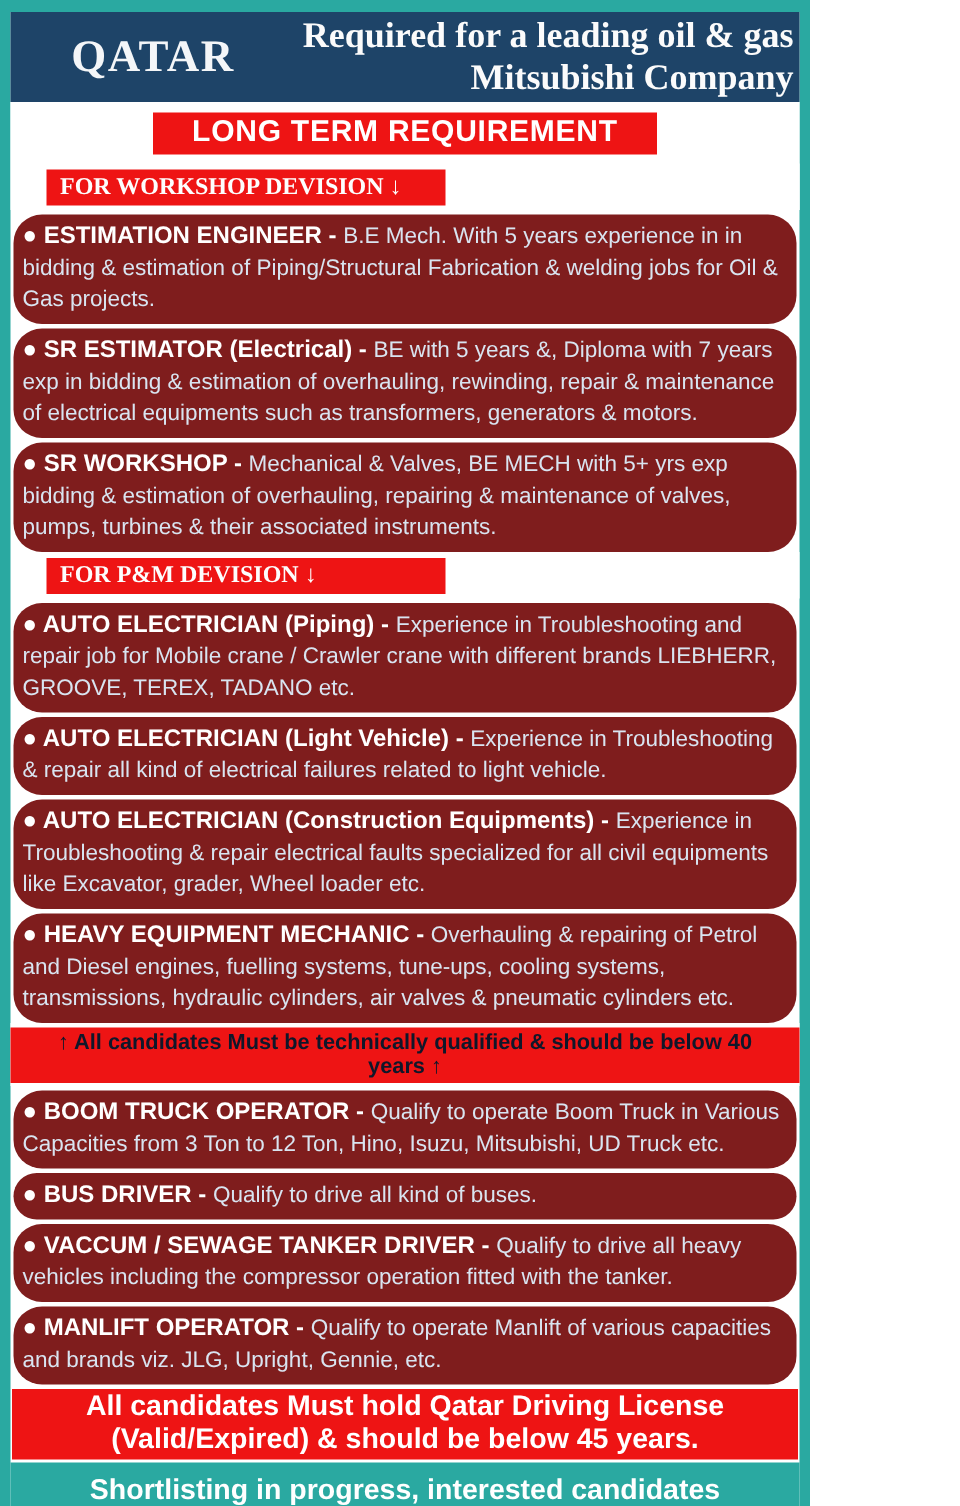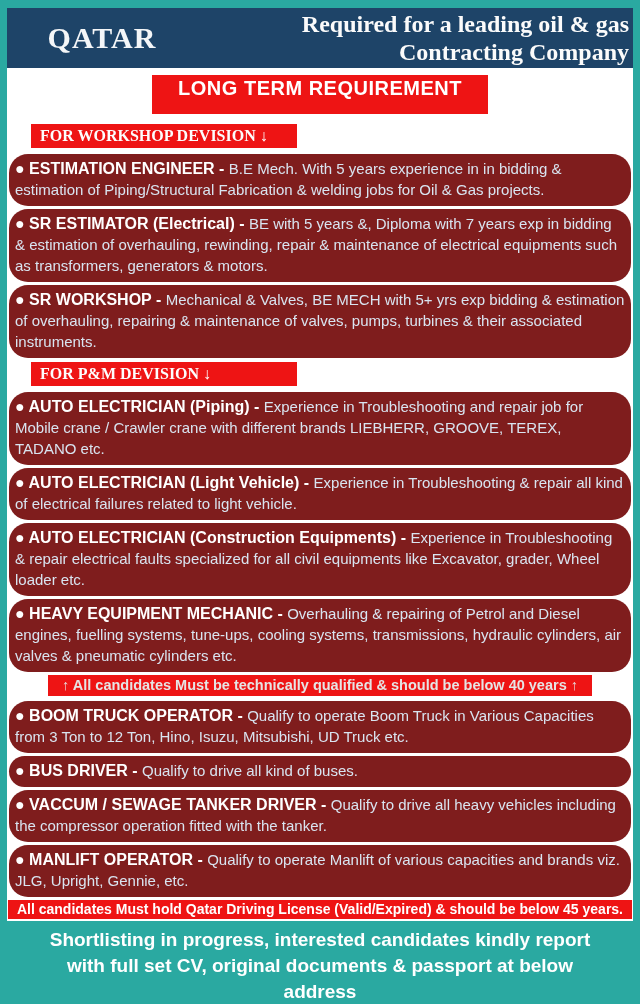--- a/index.html
+++ b/index.html
@@ -1,19 +1,19 @@
 <!DOCTYPE html>
 <html><head>
 <meta charset="utf-8">
 <style>
   * { margin:0; padding:0; box-sizing:border-box; }
   html,body { width:640px; }
   body { font-family:"Liberation Sans", sans-serif; }
   .page {
-    width:640px; height:1004px; overflow:hidden;
+    width:540px; height:1004px; overflow:hidden;
     background:#2aa9a1; padding:8px 7px 4px 7px;
     display:flex; flex-direction:column;
   }
   .content { background:#ffffff; flex:1; display:flex; flex-direction:column; }
 
   
   .hdr { background:#1e4468; display:flex; align-items:center; height:60px; }
   .hdr-country {
     width:190px; text-align:center; color:#f4f6f8;
     font-family:"Liberation Serif", serif; font-weight:bold; font-size:30px; letter-spacing:1px;
@@ -22,66 +22,66 @@
     flex:1; text-align:right; color:#fbfbfb;
     font-family:"Liberation Serif", serif; font-weight:bold; font-size:24px; line-height:28px;
     padding-right:4px;
   }
 
   
   .strip-top { background:#fff; padding-top:7px; }
   .lt-wrap { text-align:center; }
   .lt-banner {
     display:inline-block; background:#ee1414; color:#fff;
-    font-weight:bold; font-size:20px; letter-spacing:.5px; padding:2px 26px 14px;
+    font-weight:bold; font-size:20px; letter-spacing:.5px; padding:2px 26px 3px;
   }
   .section-strip { background:#fff; padding:4px 0 3px;margin-left:24px; }
   .strip-top .section-strip { margin-top:6px; }
   .section-banner {
     width:266px; background:#ee1414; color:#fdfdfd;
     font-family:"Liberation Serif", serif; font-weight:bold; font-size:16px;
     padding:3px 0 3px 9px;
   }
 
   
   .job-block {
     background:#7f1d1d; color:#d9e4f0; margin:3px 2px 0;
     padding:4px 6px 6px; font-size:15px; line-height:21px;border-radius:19px;
   }
   .job-title { color:#ffffff; font-weight:bold; font-size:16px; }
 
   
   .notice-strip { background:#fff; padding:3px 0 2px; text-align:center; }
   .notice-centered {
-    display:inline-block; background:#ee1414; color:#e5e5e5;
+    display:inline-block; background:#ee1414; color:#0f172a;
     font-weight:bold; font-size:14.5px; padding:2px 14px 3px;
   }
   .notice-full {
     background:#ee1414; color:#fff; text-align:center;
-    font-weight:bold; font-size:14px; margin:3px 1px 2px; padding:1px 0 2px;
+    font-weight:bold; font-size:19px; margin:3px 1px 2px; padding:1px 0 2px;
   }
 
   
   .bottom { background:#2aa9a1; flex:1; display:flex; flex-direction:column; }
   .shortlist {
     color:#ffffff; font-weight:bold; font-size:19px; line-height:26px;
     text-align:center; padding:6px 34px 8px;
   }
 </style>
 </head>
 <body>
 
 <div class="page">
   <div class="content">
 
     <div class="hdr">
       <div class="hdr-country">QATAR</div>
       <div class="hdr-title">
         <div>Required for a leading oil &amp; gas</div>
-        <div>Contracting Company</div>
+        <div>Mitsubishi Company</div>
       </div>
     </div>
 
     <div class="strip-top">
       <div class="lt-wrap">
         <span class="lt-banner">LONG TERM REQUIREMENT</span>
       </div>
       <div class="section-strip">
         <div class="section-banner">FOR WORKSHOP DEVISION ↓</div>
       </div>

